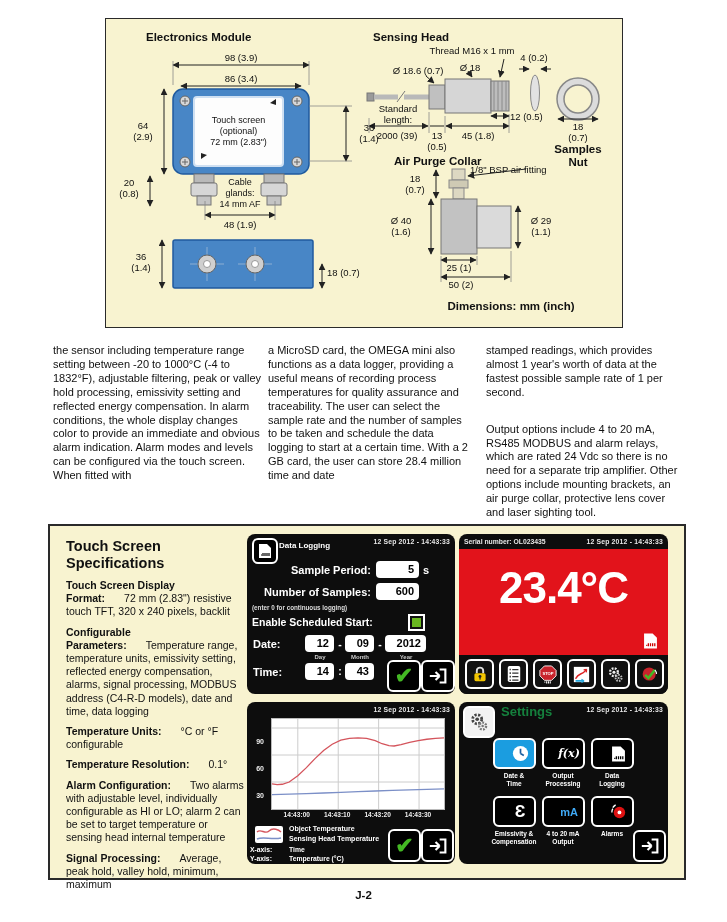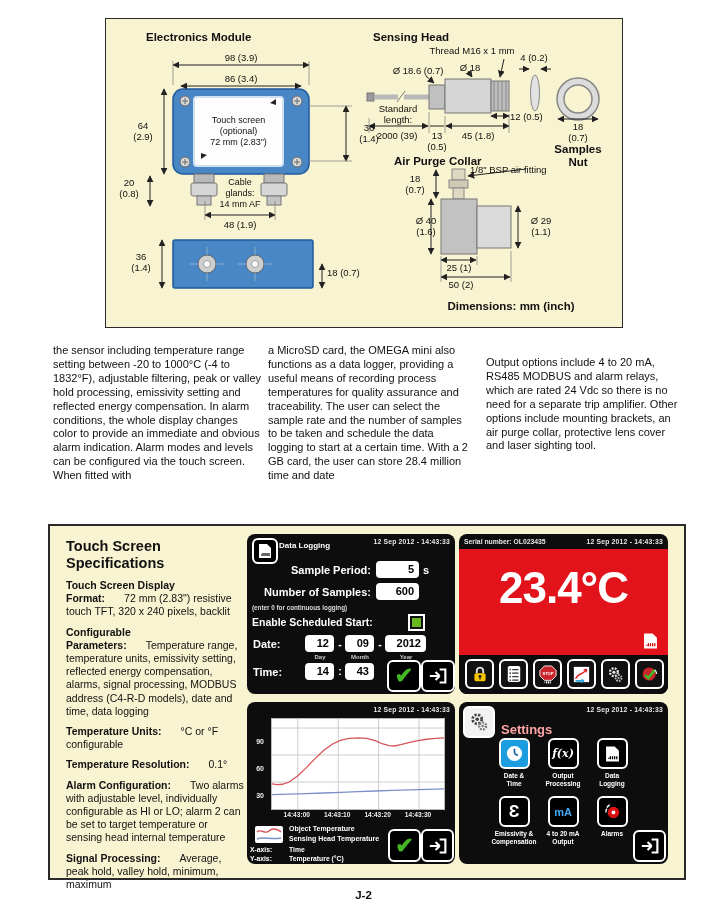--- a/index.html
+++ b/index.html
@@ -25,21 +25,21 @@
   .check-glyph{color:#44b824;font-size:22px;font-weight:bold;line-height:22px;}
   .cb{position:absolute;width:13px;height:13px;border:2px solid #fff;background:#111;}
   .cb .in{position:absolute;inset:2px;background:#6ab820;}
   
   .red-area{position:absolute;left:0;right:0;top:15px;height:106px;background:#e2131b;}
   .temp{position:absolute;left:0;right:0;top:14px;text-align:center;font-size:44px;font-weight:bold;color:#fff;letter-spacing:-1px;}
   .tb{position:absolute;left:0;right:0;bottom:0;height:39px;background:#0d0d0d;display:flex;gap:5px;padding:4px 0 0 6px;box-sizing:border-box;}
   .tb-btn{width:29px;height:30px;border:2px solid #fff;border-radius:6px;background:#111;display:flex;align-items:center;justify-content:center;box-sizing:border-box;}
   
   .si{position:absolute;width:62px;text-align:center;}
-  .si .ic{width:27px;height:27px;border:2px solid #fff;border-radius:6px;background:#000;margin:0 auto;display:flex;align-items:center;justify-content:center;}
+  .si .ic{width:27px;height:27px;border:2px solid #fff;border-radius:6px;background:#000;margin:0 auto;display:flex;align-items:center;justify-content:center;padding-left:12px;}
   .si .cp{font-size:6.5px;font-weight:bold;color:#fff;white-space:pre-line;line-height:7.5px;margin-top:3px;}
   
   .plot{position:absolute;left:24px;top:16px;width:172px;height:90px;background:#fff;border:1px solid #bbb;}
   .ylabels{position:absolute;left:0;top:16px;width:21px;height:90px;}
   .ylabels span{position:absolute;right:4px;font-size:7px;font-weight:bold;color:#eee;}
   .xlabels{position:absolute;left:24px;top:109px;width:172px;height:10px;}
   .xlabels span{position:absolute;width:44px;text-align:center;font-size:6.6px;font-weight:bold;color:#eee;}
   .leg-txt{position:absolute;font-size:7px;font-weight:bold;color:#fff;}
   .axis-lab{position:absolute;font-size:6.8px;font-weight:bold;color:#fff;}
   .footer{position:absolute;left:0;right:0;top:889px;text-align:center;font-size:11.5px;font-weight:bold;}
@@ -195,36 +195,37 @@
     <div class="dim" style="left:315px;top:111px;width:32px;">13
 (0.5)</div>
     <div class="dim" style="left:344px;top:111px;width:56px;">45 (1.8)</div>
     <div class="dim" style="left:404px;top:92px;width:48px;text-align:left;">12 (0.5)</div>
     <div class="dim" style="left:455px;top:102px;width:34px;">18
 (0.7)</div>
 
     <div class="dim" style="left:364px;top:145px;width:112px;text-align:left;">1/8" BSP air fitting</div>
     <div class="dim" style="left:292px;top:154px;width:34px;">18
 (0.7)</div>
-    <div class="dim" style="left:301px;top:196px;width:38px;">Ø 40
+    <div class="dim" style="left:276px;top:196px;width:38px;">Ø 40
 (1.6)</div>
     <div class="dim" style="left:416px;top:196px;width:38px;">Ø 29
 (1.1)</div>
     <div class="dim" style="left:331px;top:243px;width:44px;">25 (1)</div>
     <div class="dim" style="left:320px;top:260px;width:70px;">50 (2)</div>
   </div>
 
   <div class="bodycol" style="left:53px;top:344px;width:208px;">
     <p>the sensor including temperature range setting between -20 to 1000°C (-4 to 1832°F), adjustable filtering, peak or valley hold processing, emissivity setting and reflected energy compensation. In alarm conditions, the whole display changes color to provide an immediate and obvious alarm indication. Alarm modes and levels can be configured via the touch screen. When fitted with</p>
   </div>
   <div class="bodycol" style="left:268px;top:344px;width:202px;">
     <p>a MicroSD card, the OMEGA mini also functions as a data logger, providing a useful means of recording process temperatures for quality assurance and traceability. The user can select the sample rate and the number of samples to be taken and schedule the data logging to start at a certain time. With a 2 GB card, the user can store 28.4 million time and date</p>
   </div>
   <div class="bodycol" style="left:486px;top:344px;width:198px;">
-    <p style="margin-top:12px;">Output options include 4 to 20 mA, RS485 MODBUS and alarm relays, which are rated 24 Vdc so there is no need for a separate trip amplifier. Other options include mounting brackets, an air purge collar, protective lens cover and laser sighting tool.</p>
+    <p>stamped readings, which provides almost 1 year's worth of data at the fastest possible sample rate of 1 per second.</p>
+    <p style="margin-top:23px;">Output options include 4 to 20 mA, RS485 MODBUS and alarm relays, which are rated 24 Vdc so there is no need for a separate trip amplifier. Other options include mounting brackets, an air purge collar, protective lens cover and laser sighting tool.</p>
   </div>
 
   <div class="panel" style="left:48px;top:524px;width:634px;height:352px;border-width:2px;">
     <div class="spec-title">Touch Screen
 Specifications</div>
     <div class="abs" style="left:16px;top:46px;width:180px;">
       <p class="spec"><b>Touch Screen Display Format:</b><span>72 mm (2.83") resistive touch TFT, 320 x 240 pixels, backlit</span></p>
       <p class="spec"><b>Configurable Parameters:</b><span>Temperature range, temperature units, emissivity setting, reflected energy compensation, alarms, signal processing, MODBUS address (C4-R-D models), date and time, data logging</span></p>
       <p class="spec"><b>Temperature Units:</b><span>°C or °F configurable</span></p>
       <p class="spec"><b>Temperature Resolution:</b><span>0.1°</span></p>
@@ -384,21 +385,21 @@
 
     <div class="screen" style="left:409px;top:176px;width:209px;height:162px;">
       <div class="icon-frame" style="left:4px;top:4px;width:28px;height:28px;background:#f2f2f2;">
         <svg width="20" height="20" viewBox="0 0 22 22">
             <circle cx="9" cy="8" r="5" fill="none" stroke="#444" stroke-width="3" stroke-dasharray="2.4 1.6"></circle>
             <circle cx="9" cy="8" r="2" fill="#444"></circle>
             <circle cx="15" cy="15.5" r="3.8" fill="none" stroke="#777" stroke-width="2.6" stroke-dasharray="2 1.4"></circle>
             <circle cx="15" cy="15.5" r="1.4" fill="#777"></circle>
           </svg>
       </div>
-      <div class="abs" style="left:42px;top:20px;font-size:13px;font-weight:bold;color:#fca5a5;">Settings</div>
+      <div class="abs" style="left:42px;top:2px;font-size:13px;font-weight:bold;color:#15803d;">Settings</div>
       <div class="scr-dt">12 Sep 2012 - 14:43:33</div>
 
       <div class="si" style="left:24px;top:36px;">
         <div class="ic" style="background:#1b9de0;">
             <svg width="19" height="19" viewBox="0 0 20 20">
               <circle cx="10" cy="10" r="8" fill="#fff"></circle>
               <path d="M10 10 V5 M10 10 L13.5 12" stroke="#1b5fa0" stroke-width="1.8"></path>
             </svg>
           </div>
         <div class="cp">Date &amp;

